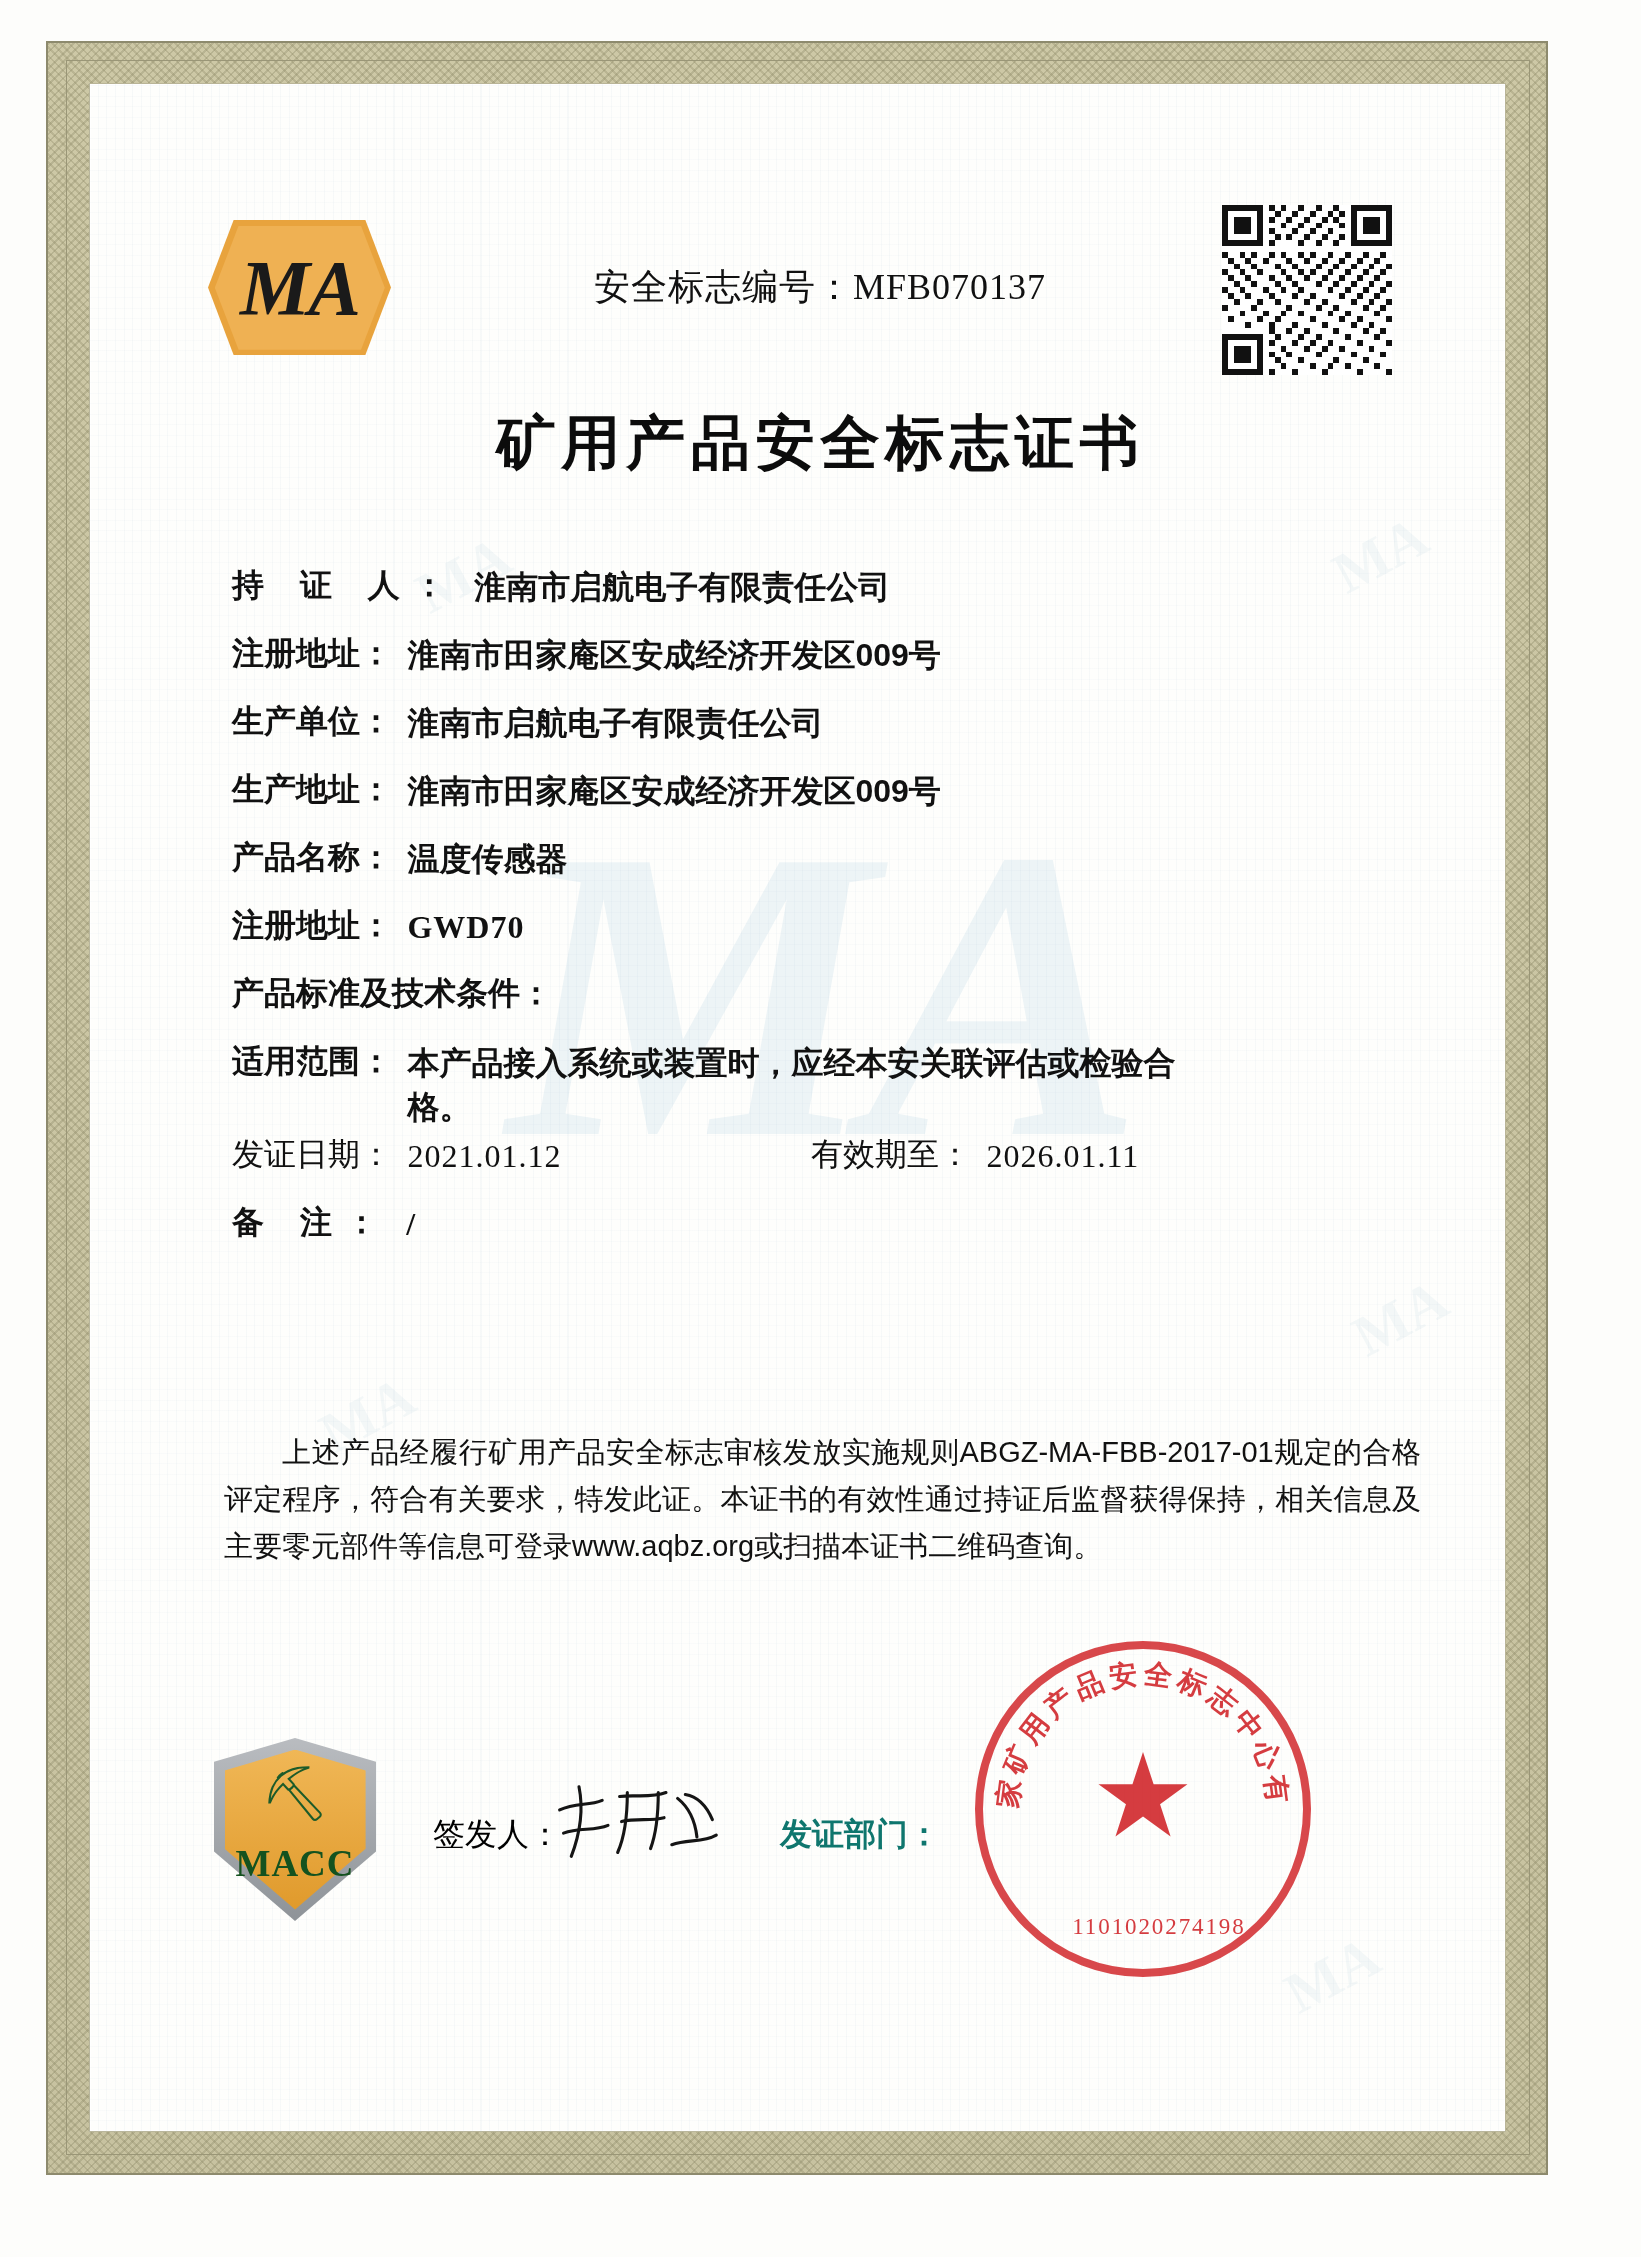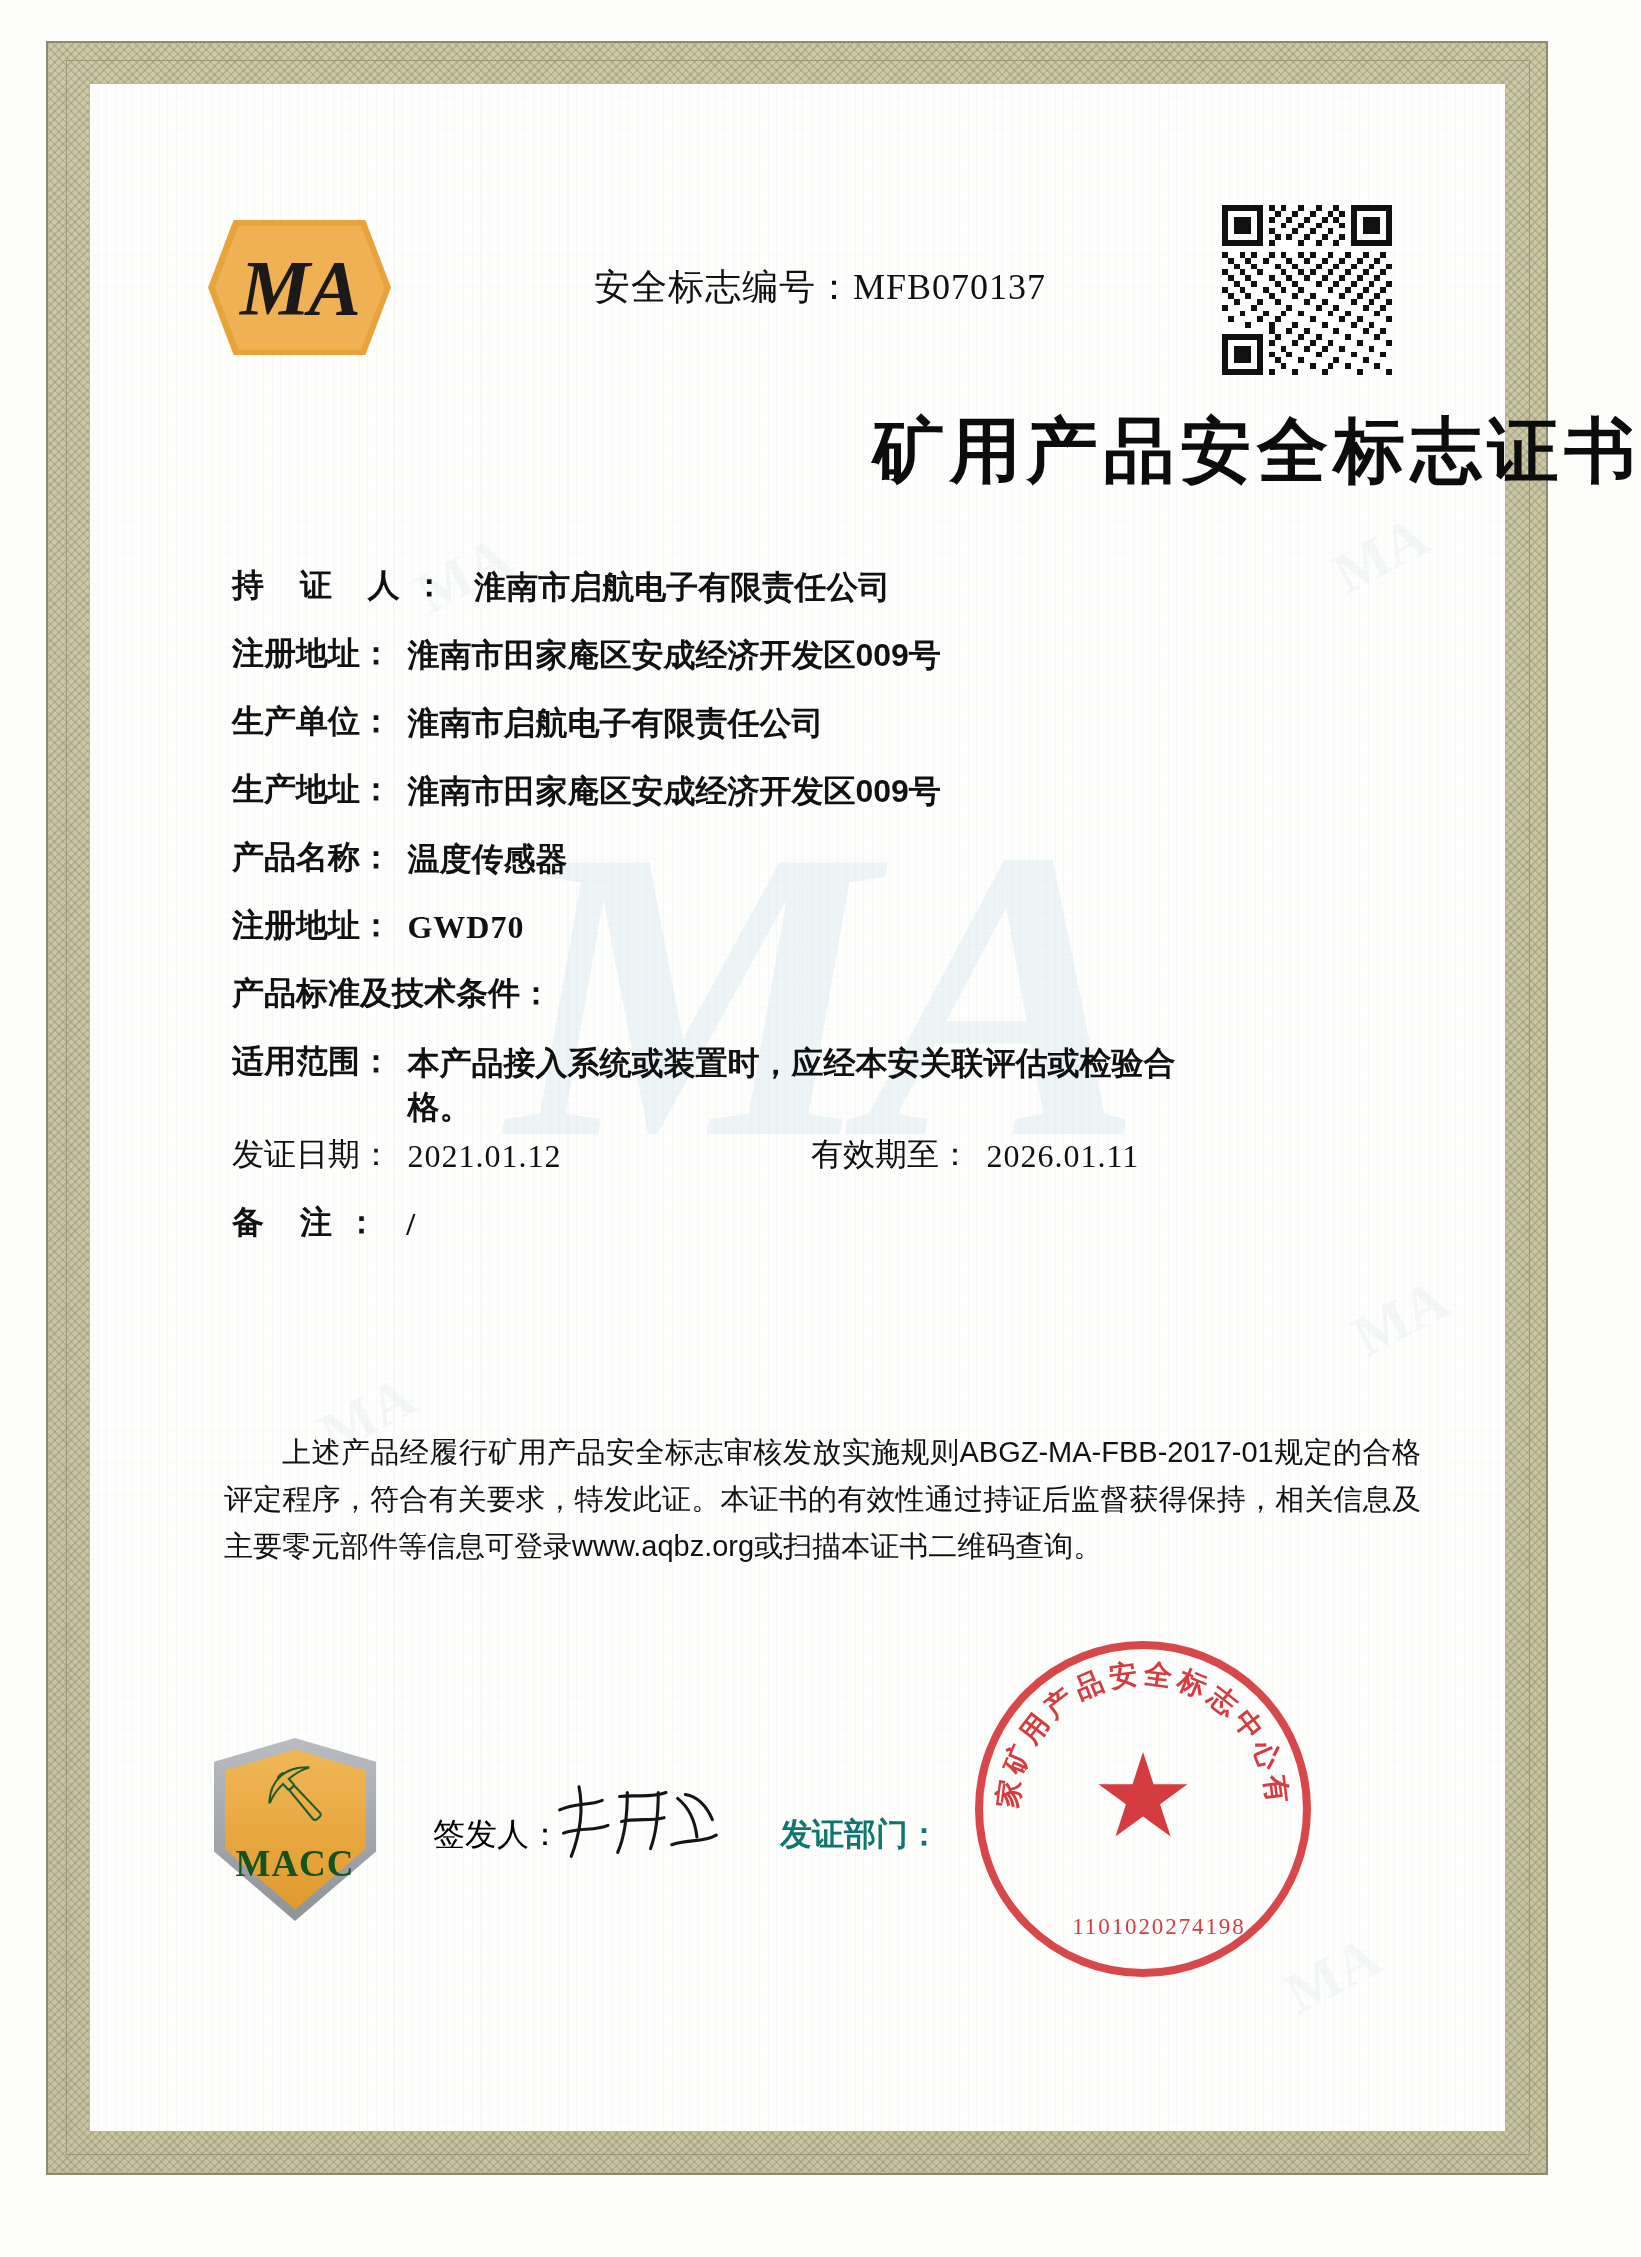--- a/index.html
+++ b/index.html
@@ -141,22 +141,22 @@
   .qr {
     position: absolute;
     left: 1222px; top: 205px;
     width: 170px; height: 170px;
     background: #fff;
   }
   .title {
     position: absolute;
     left: 0; right: 0;
     top: 404px;
-    text-align: right;
-    font-size: 71px;
+    text-align: center;
+    font-size: 59px;
     font-weight: bold;
     letter-spacing: 5.8px;
     color: #0c0c0c;
     font-family: "Liberation Sans", sans-serif;
   }
 
   
   .fields {
     position: absolute;
     left: 232px;

